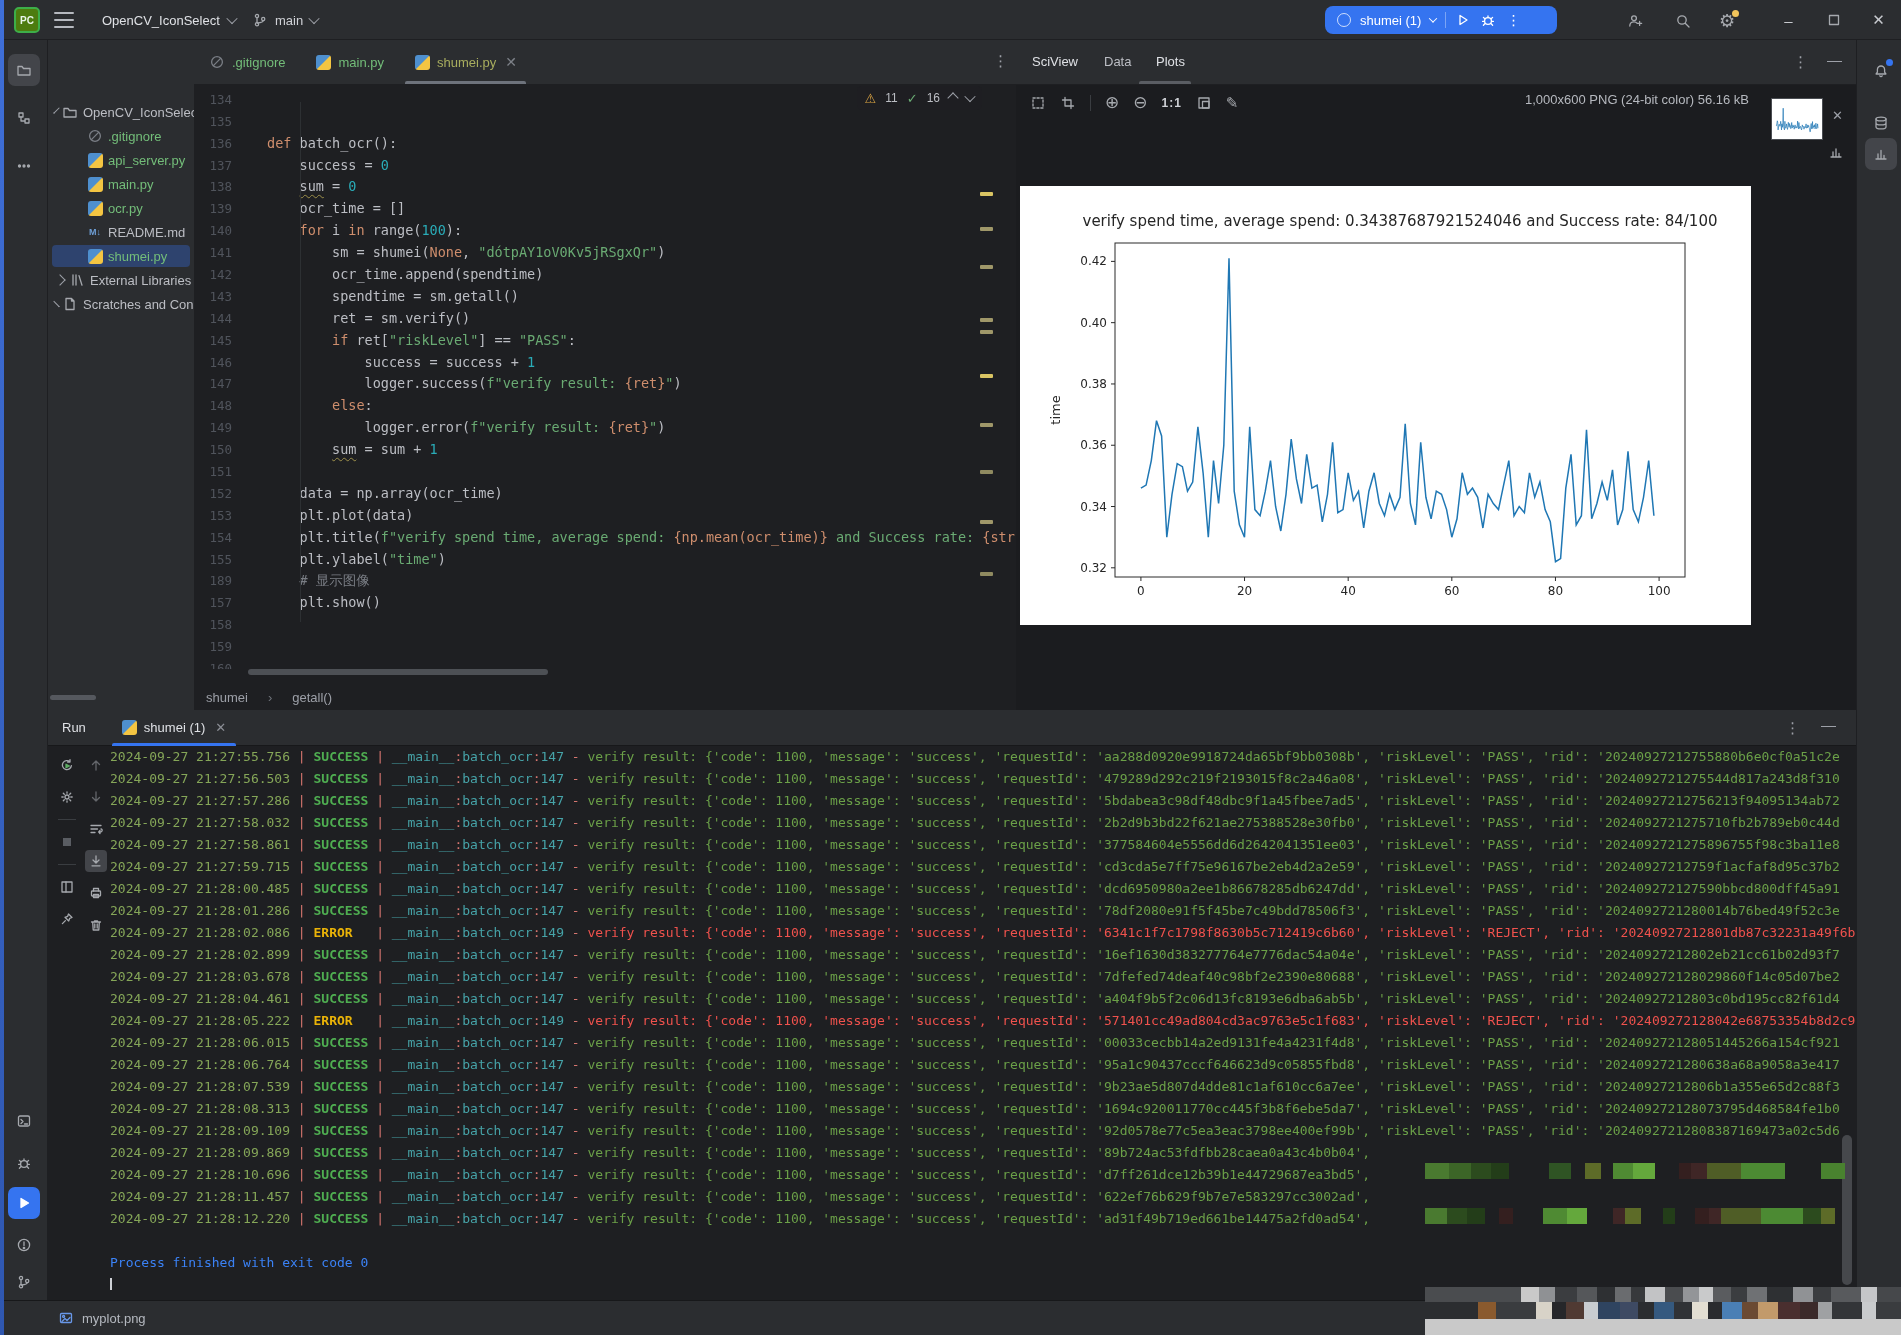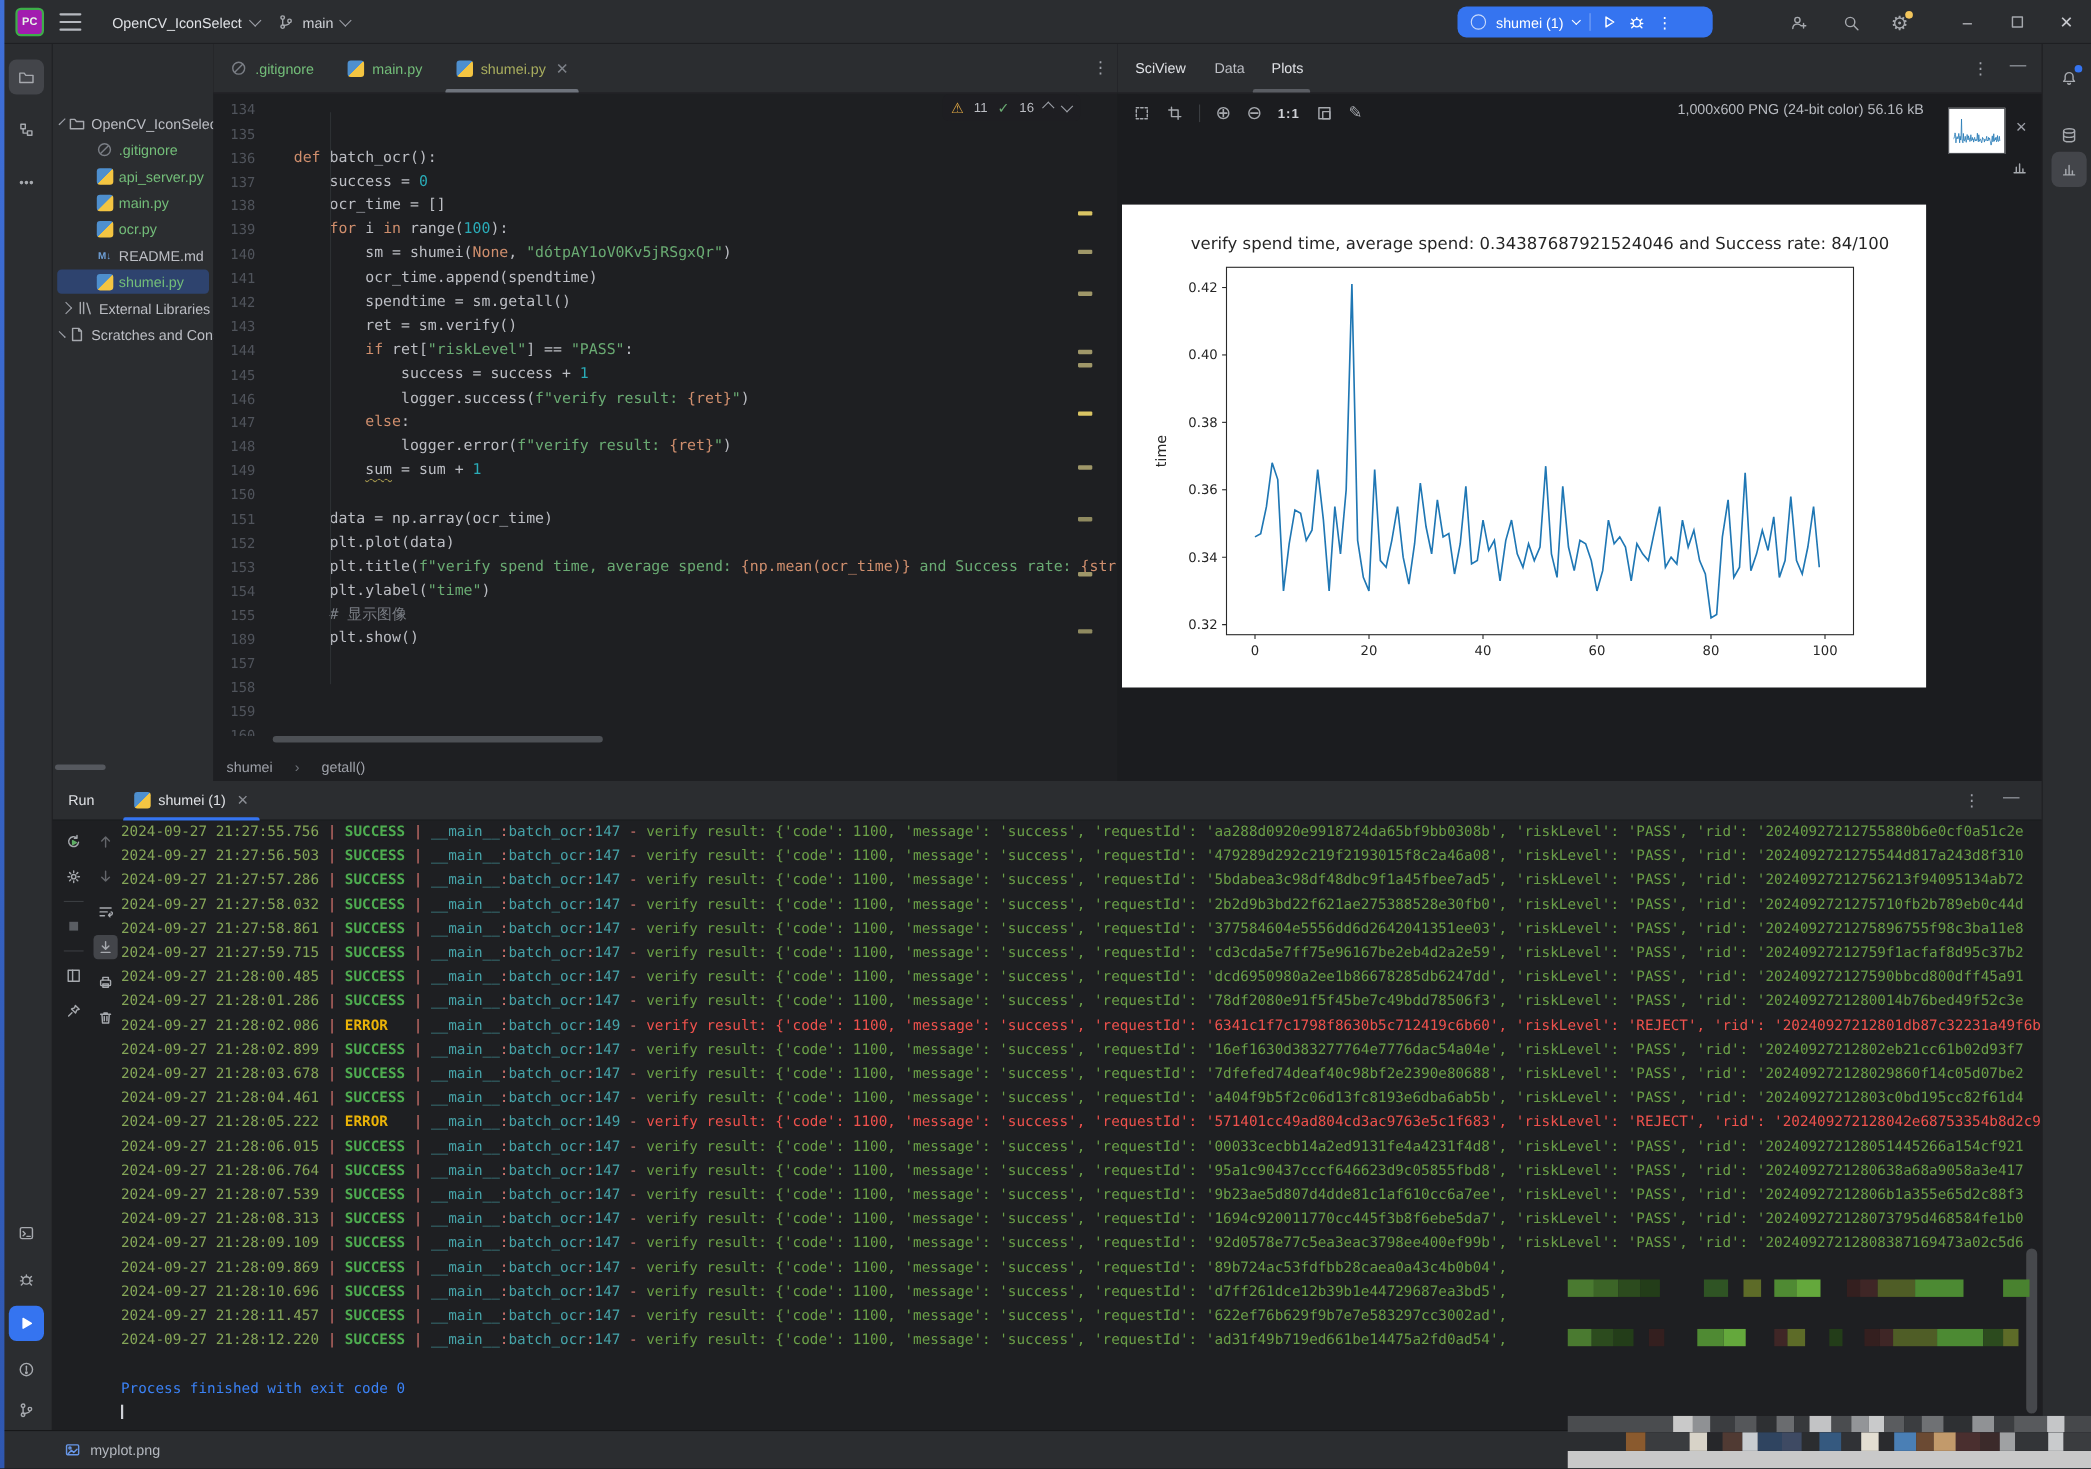--- a/index.html
+++ b/index.html
@@ -15,21 +15,21 @@
   .pyicon { width:15px; height:15px; border-radius:3px;
     background:linear-gradient(135deg,#4e8fce 0 49%,#f4c542 51% 100%); flex:0 0 auto; }
   .chev { width:8px; height:8px; display:inline-block; border-right:1.6px solid #9da0a8; border-bottom:1.6px solid #9da0a8; }
   .chev.down { transform:rotate(45deg) translate(-1px,-1px); }
   .chev.right { transform:rotate(-45deg); }
   .chev.up { transform:rotate(-135deg); }
 
   
   #titlebar { left:0; top:0; width:1901px; height:40px; background:#2b2d30; border-bottom:1px solid #1e1f22; }
   #pc-logo { left:14px; top:7px; width:26px; height:26px; border:2px solid #3dae49; border-radius:5px;
-    color:#e8f5e9; font-size:10px; font-weight:700; display:flex; align-items:center; justify-content:center; background:#a21caf; }
+    color:#e8f5e9; font-size:10px; font-weight:700; display:flex; align-items:center; justify-content:center; background:#4d7c0f; }
   .burger { left:54px; top:12px; width:20px; height:16px; display:flex; flex-direction:column; justify-content:space-between; }
   .burger i { height:2px; background:#b6b9bf; border-radius:1px; }
   #proj-widget { left:96px; top:8px; height:24px; display:flex; align-items:center; gap:8px; padding:0 6px; border-radius:5px; color:#dfe1e5; font-size:13px; }
   #branch-widget { left:246px; top:8px; height:24px; display:flex; align-items:center; gap:7px; padding:0 6px; border-radius:5px; color:#cfd1d6; font-size:13px; }
   #run-pill { left:1325px; top:6px; width:232px; height:28px; background:#3574f0; border-radius:8px;
     display:flex; align-items:center; gap:9px; padding:0 12px; color:#fff; font-size:13px; }
   #run-pill .sep { width:1px; height:16px; background:rgba(255,255,255,.35); }
   #run-pill svg { stroke:#fff; }
   #run-pill .pyrun { width:14px; height:14px; border-radius:50%; border:1.5px solid rgba(255,255,255,.75); display:inline-block; }
   #run-pill .chev { border-color:#fff; width:6px; height:6px; }
@@ -440,20 +440,21 @@
           <div>158</div>
           <div>159</div>
           <div>160</div>
         </div>
       <div id="code-col">
           <div></div>
           <div></div>
           <div></div>
           <div><span class="tk-kw">def </span><span class="tk-pln">batch_ocr():</span></div>
           <div><span class="tk-pln">    success = </span><span class="tk-num">0</span></div>
+          <div><span class="tk-pln">    </span><span class="tk-warn">sum</span><span class="tk-pln"> = </span><span class="tk-num">0</span></div>
           <div><span class="tk-pln">    ocr_time = []</span></div>
           <div><span class="tk-pln">    </span><span class="tk-kw">for</span><span class="tk-pln"> i </span><span class="tk-kw">in</span><span class="tk-pln"> range(</span><span class="tk-num">100</span><span class="tk-pln">):</span></div>
           <div><span class="tk-pln">        sm = shumei(</span><span class="tk-kw">None</span><span class="tk-pln">, </span><span class="tk-str">"dótpAY1oV0Kv5jRSgxQr"</span><span class="tk-pln">)</span></div>
           <div><span class="tk-pln">        ocr_time.append(spendtime)</span></div>
           <div><span class="tk-pln">        spendtime = sm.getall()</span></div>
           <div><span class="tk-pln">        ret = sm.verify()</span></div>
           <div><span class="tk-pln">        </span><span class="tk-kw">if</span><span class="tk-pln"> ret[</span><span class="tk-str">"riskLevel"</span><span class="tk-pln">] == </span><span class="tk-str">"PASS"</span><span class="tk-pln">:</span></div>
           <div><span class="tk-pln">            success = success + </span><span class="tk-num">1</span></div>
           <div><span class="tk-pln">            logger.success(</span><span class="tk-str">f"verify result: </span><span class="tk-interp">{ret}</span><span class="tk-str">"</span><span class="tk-pln">)</span></div>
           <div><span class="tk-pln">        </span><span class="tk-kw">else</span><span class="tk-pln">:</span></div>

